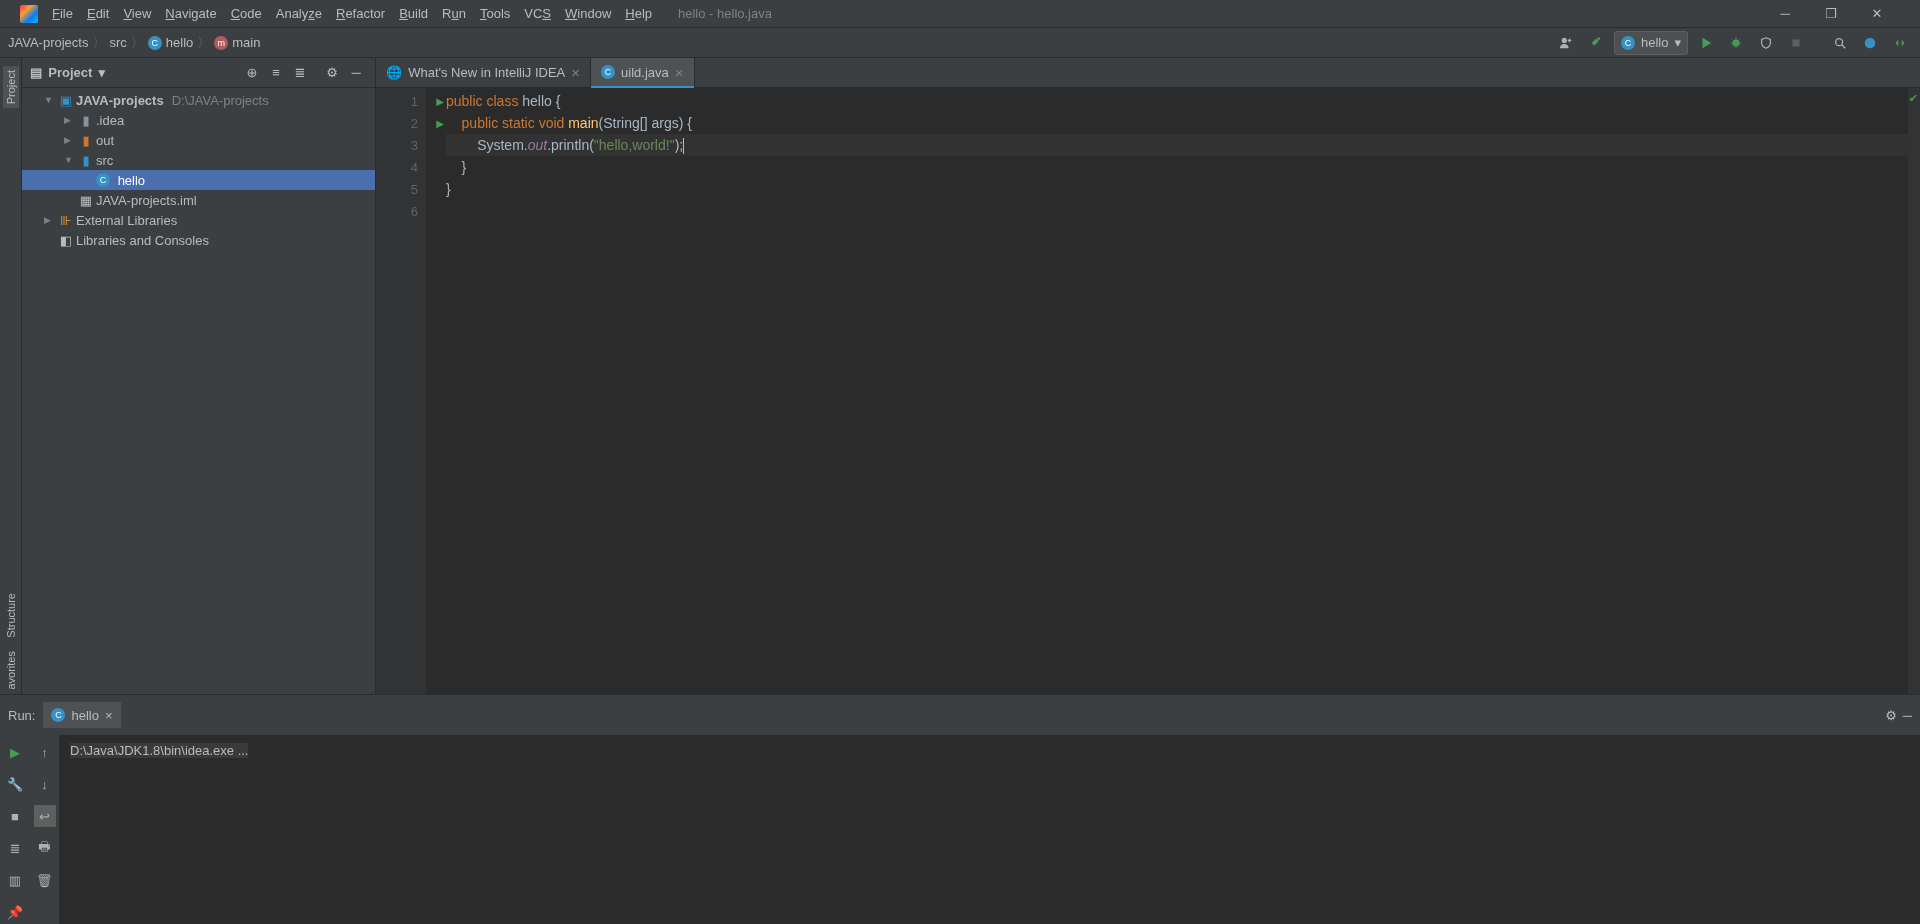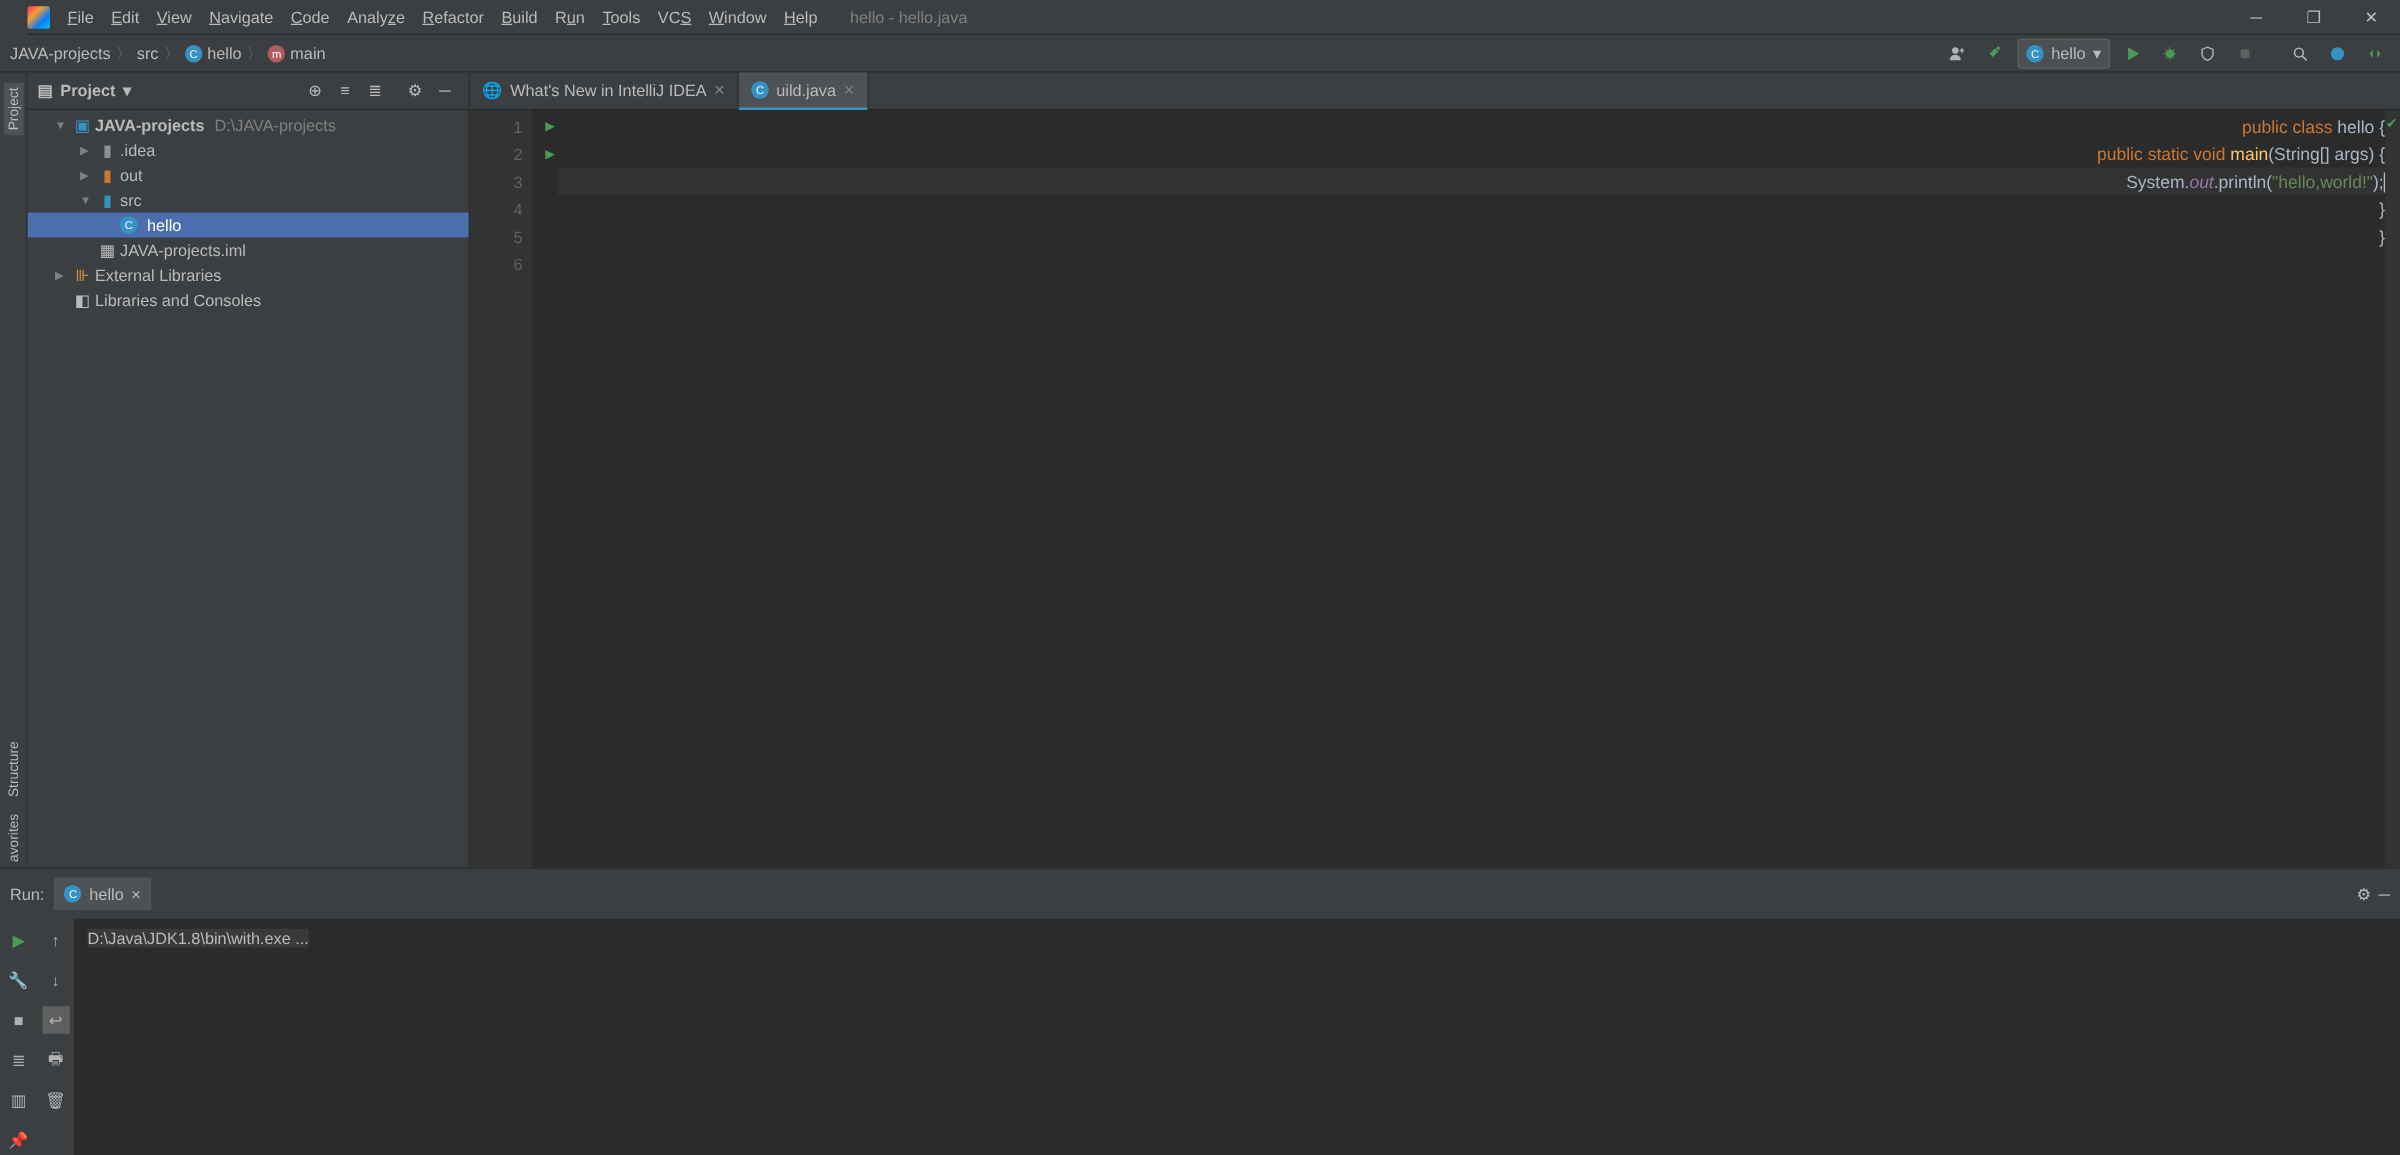--- a/index.html
+++ b/index.html
@@ -1,17 +1,17 @@
 <!DOCTYPE html>
 <html><head>
 <meta charset="utf-8">
 <style>
 * { margin: 0; padding: 0; box-sizing: border-box; font-family: "Segoe UI", Arial, sans-serif; }
 body { background: #3c3f41; color: #bbbbbb; font-size: 13px; overflow: hidden; width: 1920px; height: 924px; display: flex; flex-direction: column; }
-.titlebar { height: 28px; background: #3c3f41; display: flex; align-items: center; padding: 0 0; border-bottom: 1px solid #2b2b2b; margin-left: 22px; }
+.titlebar { height: 28px; background: #3c3f41; display: flex; align-items: center; padding: 0 20px; border-bottom: 1px solid #2b2b2b; }
 .titlebar .logo { width: 18px; height: 18px; background: linear-gradient(135deg,#fe315d 0%,#f89e31 33%,#087cfa 66%,#07c3f2 100%); margin-right: 8px; border-radius: 2px; }
 .titlebar .menu { display: flex; gap: 2px; }
 .titlebar .menu span { padding: 2px 6px; cursor: default; }
 .titlebar .menu span u { text-decoration: underline; }
 .titlebar .wintitle { margin-left: 20px; color: #808080; }
 .titlebar .winbtns { margin-left: auto; display: flex; }
 .titlebar .winbtns div { width: 46px; height: 28px; display: flex; align-items: center; justify-content: center; color: #bbbbbb; }
 .toolbar { height: 30px; background: #3c3f41; display: flex; align-items: center; padding: 0 8px; border-bottom: 1px solid #2b2b2b; }
 .breadcrumb { display: flex; align-items: center; gap: 2px; }
 .breadcrumb .sep { color: #6e6e6e; margin: 0 2px; }
@@ -47,21 +47,21 @@
 .tabs { height: 30px; background: #3c3f41; display: flex; align-items: flex-end; border-bottom: 1px solid #2b2b2b; }
 .tab { height: 30px; display: flex; align-items: center; padding: 0 10px; gap: 6px; color: #bbbbbb; border-right: 1px solid #2b2b2b; position:relative; }
 .tab.active { background: #4e5254; }
 .tab.active::after { content:""; position:absolute; bottom:-1px; left:0; right:0; height:2px; background:#3592c4; }
 .tab .close { color: #808080; font-size: 15px; }
 .editor-body { flex: 1; display: flex; position: relative; }
 .gutter { width: 50px; background: #313335; display: flex; flex-direction: column; padding-top: 2px; }
 .gline { height: 22px; display: flex; align-items: center; justify-content: flex-end; padding-right: 8px; color: #606366; font-family: "Consolas","Monaco",monospace; font-size: 13px; position:relative; }
 .gline .run-gut { position:absolute; right:-18px; color:#499c54; font-size:10px; }
 .code { flex: 1; font-family: "Consolas","Monaco",monospace; font-size: 14px; line-height: 22px; padding: 2px 0 0 20px; position:relative; }
-.cline { height: 22px; white-space: pre; text-align: right; }
+.cline { height: 22px; white-space: pre; }
 .cline.hl { background: #323232; }
 .k { color: #cc7832; }
 .fn { color: #ffc66d; }
 .id { color: #a9b7c6; }
 .st { color: #9876aa; font-style: italic; }
 .str { color: #6a8759; }
 .caret { display:inline-block; width:1px; height:16px; background:#bbbbbb; vertical-align:middle; }
 .rightgutter { width: 12px; background: #313335; position:relative; }
 .check { position:absolute; top:4px; right:2px; color:#499c54; font-size:11px; }
 .run-panel { height: 230px; background: #3c3f41; border-top: 1px solid #2b2b2b; display: flex; flex-direction: column; }
@@ -330,17 +330,17 @@
       <div>📌</div>
     </div>
     <div class="rp-leftbtns2">
       <div>↑</div>
       <div>↓</div>
       <div class="active">↩</div>
       <div>🖶</div>
       <div>🗑</div>
     </div>
     <div class="console">
-      <div><span class="exe">D:\Java\JDK1.8\bin\with.exe ...</span></div>
+      <div><span class="exe">D:\Java\JDK1.8\bin\idea.exe ...</span></div>
       <div>&nbsp;</div>
     </div>
   </div>
 </div>
 
 </body></html>

